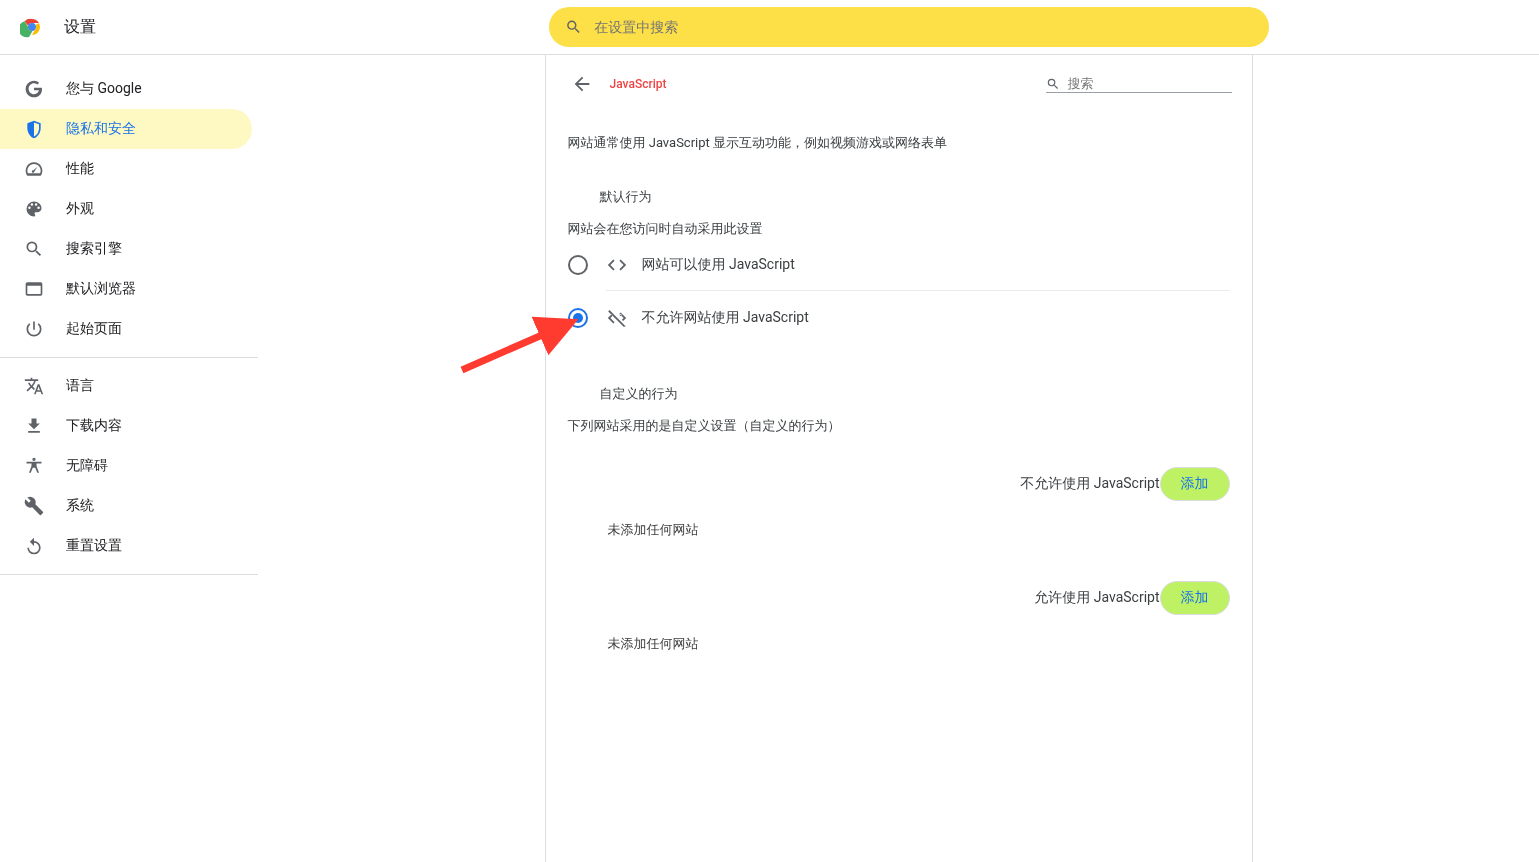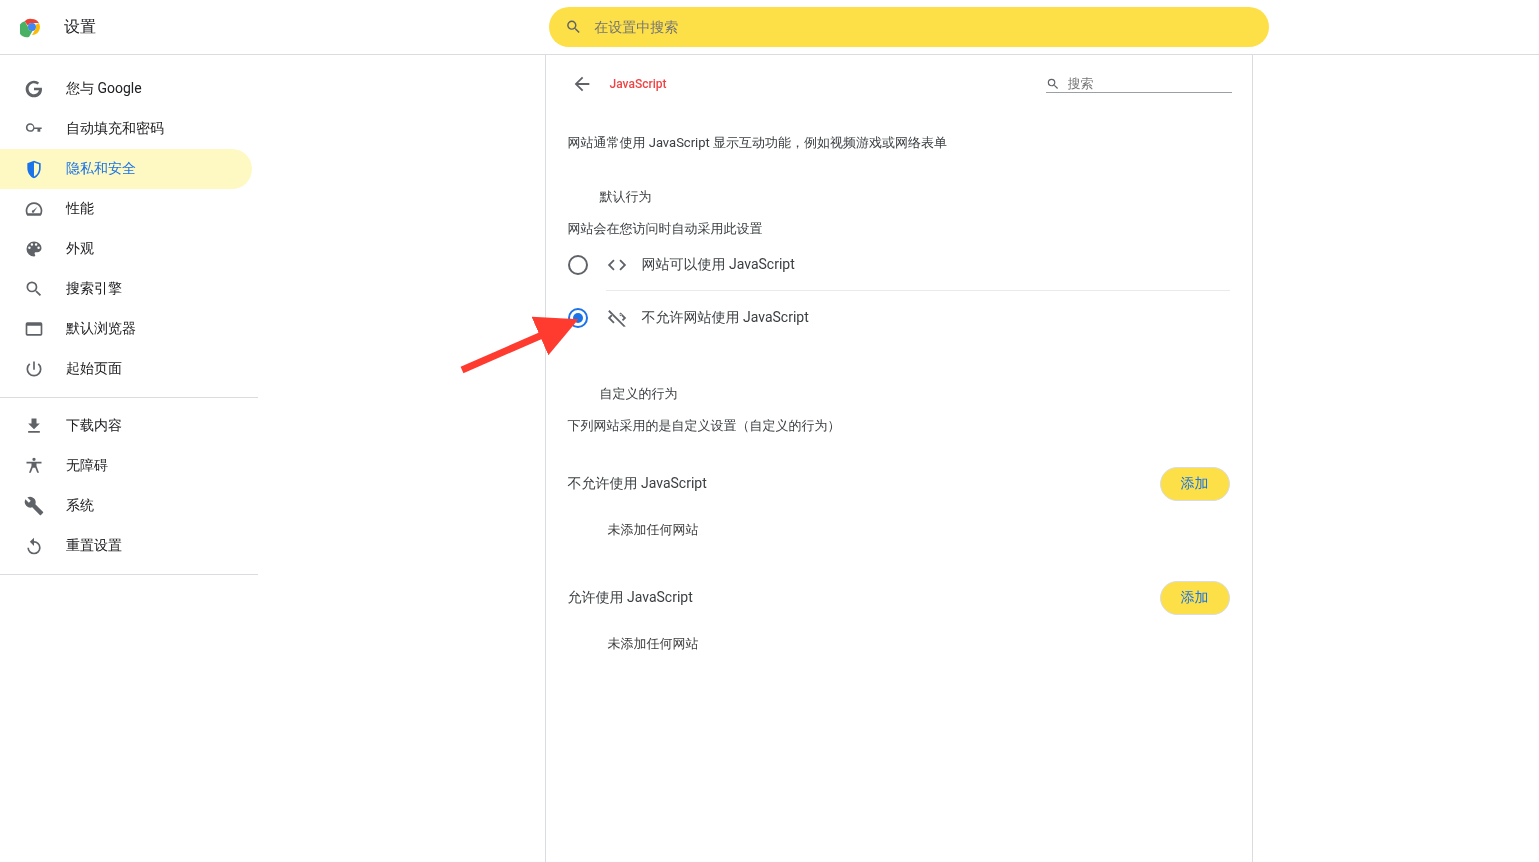--- a/index.html
+++ b/index.html
@@ -176,30 +176,30 @@
   }
   .radio-label { font-size: 14px; color: #3c4043; }
   .radio-sep {
     height: 1px;
     background: #e8eaed;
     margin-left: 38px;
   }
   .block-row {
     display: flex;
     align-items: center;
-    justify-content: space-between;
+    justify-content: flex-end;
     margin-top: 32px;
   }
   .block-label { font-size: 14px; color: #3c4043; }
   .add-btn {
     height: 34px;
     padding: 5px 20px;
     border: 1px solid #dadce0;
     border-radius: 17px;
-    background: #fde047;
+    background: #bef264;
     color: #1a73e8;
     font-size: 14px;
     cursor: pointer;
     display: flex; align-items: center;
   }
   .empty-text {
     font-size: 13px;
     color: #404040;
     margin-top: 20px;
     margin-left: 40px;
@@ -241,28 +241,20 @@
   <div class="sidebar">
     <div class="nav-group">
       <div class="nav-item">
         <span class="nav-icon">
             <svg viewBox="0 0 24 24" fill="currentColor">
               <path d="M12 11v2.5h5.9c-.3 1.6-2 4.7-5.9 4.7-3.6 0-6.5-3-6.5-6.6S8.4 5 12 5c2 0 3.4.9 4.2 1.6l2-2C16.6 3 14.5 2 12 2 6.5 2 2 6.5 2 12s4.5 10 10 10c5.8 0 9.6-4.1 9.6-9.8 0-.7-.1-1.2-.2-1.7H12z"></path>
             </svg>
           </span>
         <span>您与 Google</span>
       </div>
-      <div class="nav-item">
-        <span class="nav-icon">
-            <svg viewBox="0 0 24 24" fill="currentColor">
-              <path d="M12.65 10A6 6 0 1 0 7 16a6 6 0 0 0 5.65-4H17v4h4v-4h2v-2H12.65zM7 14a4 4 0 1 1 0-8 4 4 0 0 1 0 8z" transform="scale(0.85) translate(2,2)"></path>
-            </svg>
-          </span>
-        <span>自动填充和密码</span>
-      </div>
       <div class="nav-item active">
         <span class="nav-icon">
             <svg viewBox="0 0 24 24" fill="currentColor">
               <path d="M12 2 4 5v6c0 5.5 3.8 10.7 8 12 4.2-1.3 8-6.5 8-12V5l-8-3zm0 2.2 6 2.2V11c0 4.5-2.9 8.7-6 9.9V4.2z"></path>
             </svg>
           </span>
         <span>隐私和安全</span>
       </div>
       <div class="nav-item">
         <span class="nav-icon">
@@ -300,20 +292,28 @@
         <span class="nav-icon">
             <svg viewBox="0 0 24 24" fill="currentColor">
               <path d="M13 3h-2v10h2V3zm4.8 2.2-1.4 1.4A7 7 0 1 1 7.6 6.6L6.2 5.2a9 9 0 1 0 11.6 0z"></path>
             </svg>
           </span>
         <span>起始页面</span>
       </div>
     </div>
     <div class="nav-divider"></div>
     <div class="nav-group">
+      <div class="nav-item">
+        <span class="nav-icon">
+            <svg viewBox="0 0 24 24" fill="currentColor">
+              <path d="M12.9 15.1 10.4 12.6l.03-.03A17.5 17.5 0 0 0 14.1 6H17V4h-7V2H8v2H1v2h11.2a15.7 15.7 0 0 1-3.1 5.4A15.6 15.6 0 0 1 6.8 8H4.7a17.6 17.6 0 0 0 3 4.6L3 17.2 4.4 18.6l4.6-4.6 3 3 .9-1.9zM18.5 10h-2L12 22h2l1.1-3h4.8l1.1 3h2l-4.5-12zm-2.6 7 1.6-4.3 1.6 4.3h-3.2z"></path>
+            </svg>
+          </span>
+        <span>语言</span>
+      </div>
       <div class="nav-item">
         <span class="nav-icon">
             <svg viewBox="0 0 24 24" fill="currentColor">
               <path d="M5 20h14v-2H5v2zM19 9h-4V3H9v6H5l7 7 7-7z"></path>
             </svg>
           </span>
         <span>下载内容</span>
       </div>
       <div class="nav-item">
         <span class="nav-icon">

